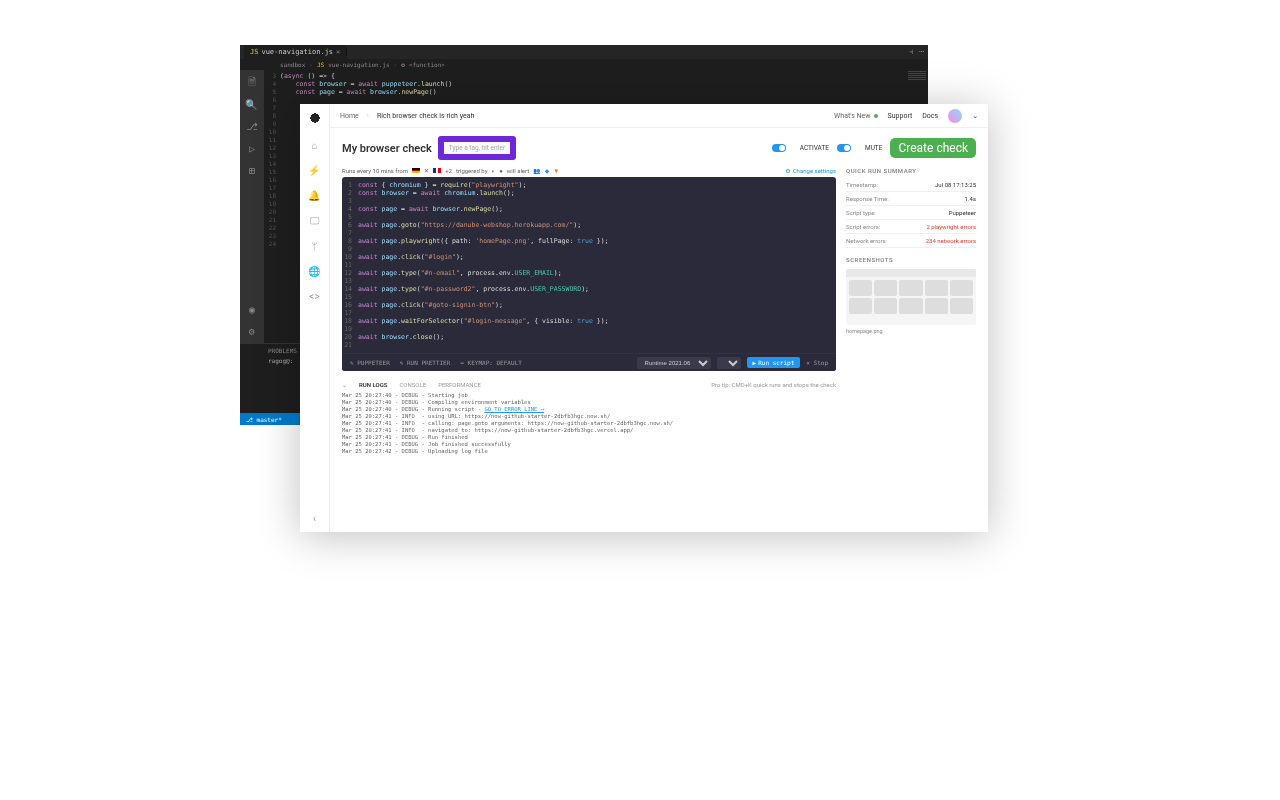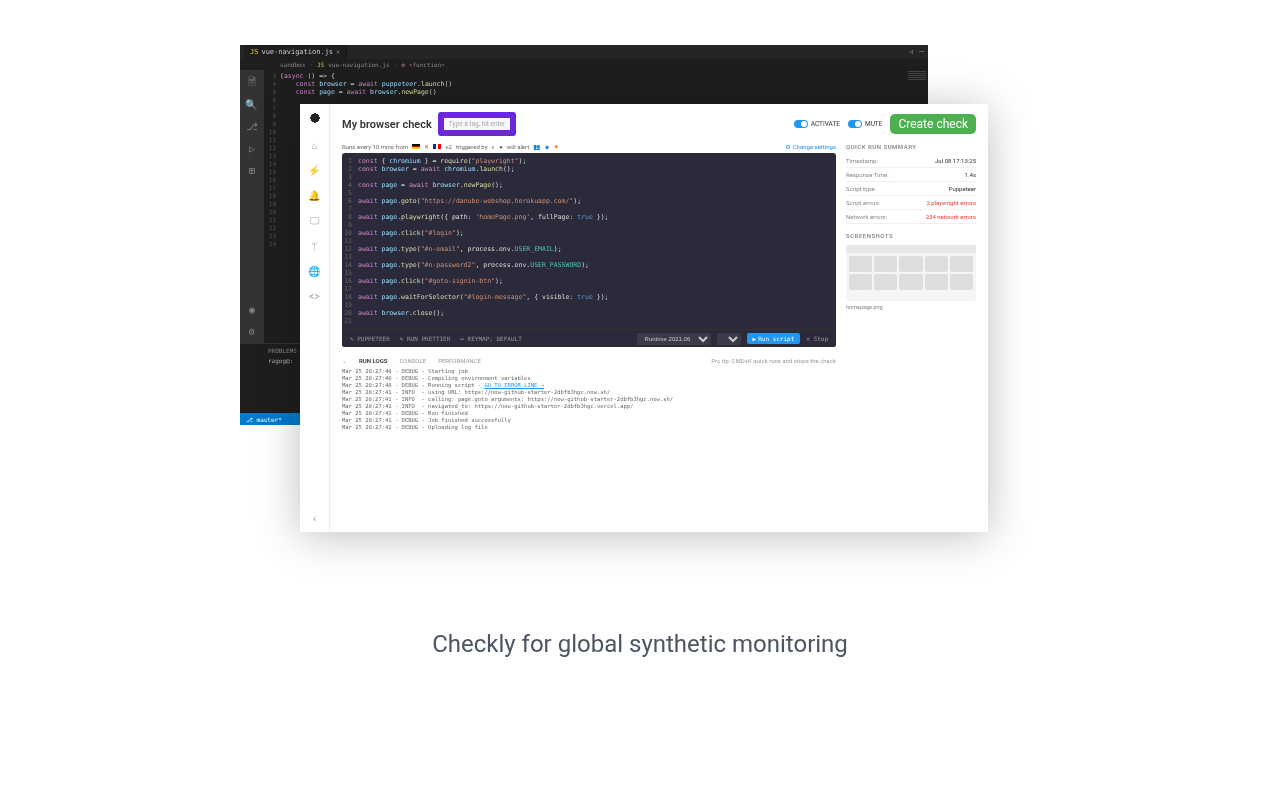--- a/index.html
+++ b/index.html
@@ -44,21 +44,21 @@
 .ck-top .home { color: #666; }
 .ck-top .sep { color: #ccc; }
 .ck-top .right { margin-left: auto; display: flex; align-items: center; gap: 10px; }
 .ck-top .whats { color: #666; display:flex; align-items:center; gap:3px;}
 .ck-top .dot { width:4px; height:4px; border-radius:50%; background:#4caf50;}
 .ck-top .avatar { width:14px; height:14px; border-radius:50%; background: linear-gradient(45deg,#f8d,#8df); }
 .ck-header { padding: 8px 12px 4px; display: flex; align-items: center; gap: 6px; }
 .ck-header h1 { font-size: 11px; font-weight: 600; }
 .ck-header .taginput { border: 6px solid #6d28d9; border-radius: 3px; padding: 2px 5px; font-size: 6.5px; color: #aaa; background: #f8f8f8; }
 .ck-header .ctrls { margin-left: auto; display: flex; align-items: center; gap: 8px; font-size: 6.5px; }
-.toggle { display: flex; align-items: center; gap: 3px; }
+.toggle { display: flex; align-items: center; gap: 14px; }
 .toggle-sw { width: 14px; height: 8px; border-radius: 4px; background: #2196f3; position: relative; }
 .toggle-sw::after { content: ""; position: absolute; width: 6px; height: 6px; border-radius: 50%; background: #fff; top: 1px; right: 1px; }
 .btn-green { background: #4caf50; color: #fff; border-radius: 5px; padding: 3px 8px; font-size: 12px; }
 .ck-sub { padding: 0 12px 4px; font-size: 6.5px; color: #666; }
 .ck-sub a { color: #2196f3; }
 .ck-cols { display: flex; gap: 10px; padding: 0 12px; flex:1; overflow:hidden;}
 .ck-left { flex: 1; display: flex; flex-direction: column; }
 .ck-runbar { display: flex; align-items: center; gap: 4px; font-size: 6px; color: #666; padding: 3px 0; }
 .ck-runbar .flag { width: 8px; height: 5px; display: inline-block; }
 .ck-runbar .change { margin-left: auto; color: #2196f3; display:flex; align-items:center; gap:2px;}
@@ -189,20 +189,35 @@
       <div class="ic">⌂</div>
       <div class="ic active">⚡</div>
       <div class="ic">🔔</div>
       <div class="ic">🖵</div>
       <div class="ic">ᛘ</div>
       <div class="ic">🌐</div>
       <div class="ic">&lt;&gt;</div>
       <div class="collapse">‹</div>
     </div>
     <div class="ck-main">
+      <div class="ck-top">
+        <span class="home">Home</span>
+        <span class="sep">›</span>
+        <span>Rich browser check is rich yeah</span>
+        <div class="right">
+          <span class="whats">
+              <span>What's New</span>
+              <span class="dot"></span>
+            </span>
+          <span>Support</span>
+          <span>Docs</span>
+          <div class="avatar"></div>
+          <span>⌄</span>
+        </div>
+      </div>
       <div class="ck-header">
         <h1>My browser check</h1>
         <div class="taginput">Type a tag, hit enter</div>
         <div class="ctrls">
           <div class="toggle">
               <div class="toggle-sw"></div>
               <span>ACTIVATE</span>
             </div>
           <div class="toggle">
               <div class="toggle-sw"></div>
@@ -390,14 +405,14 @@
               </div>
           </div>
           <div class="cap">homepage.png</div>
         </div>
       </div>
     </div>
   </div>
 </div>
 
 <div class="hero">
-  <p><br><span>Checkly for global synthetic monitoring</span></p>
+  <p><br></p>
 </div>
 
 </body></html>

